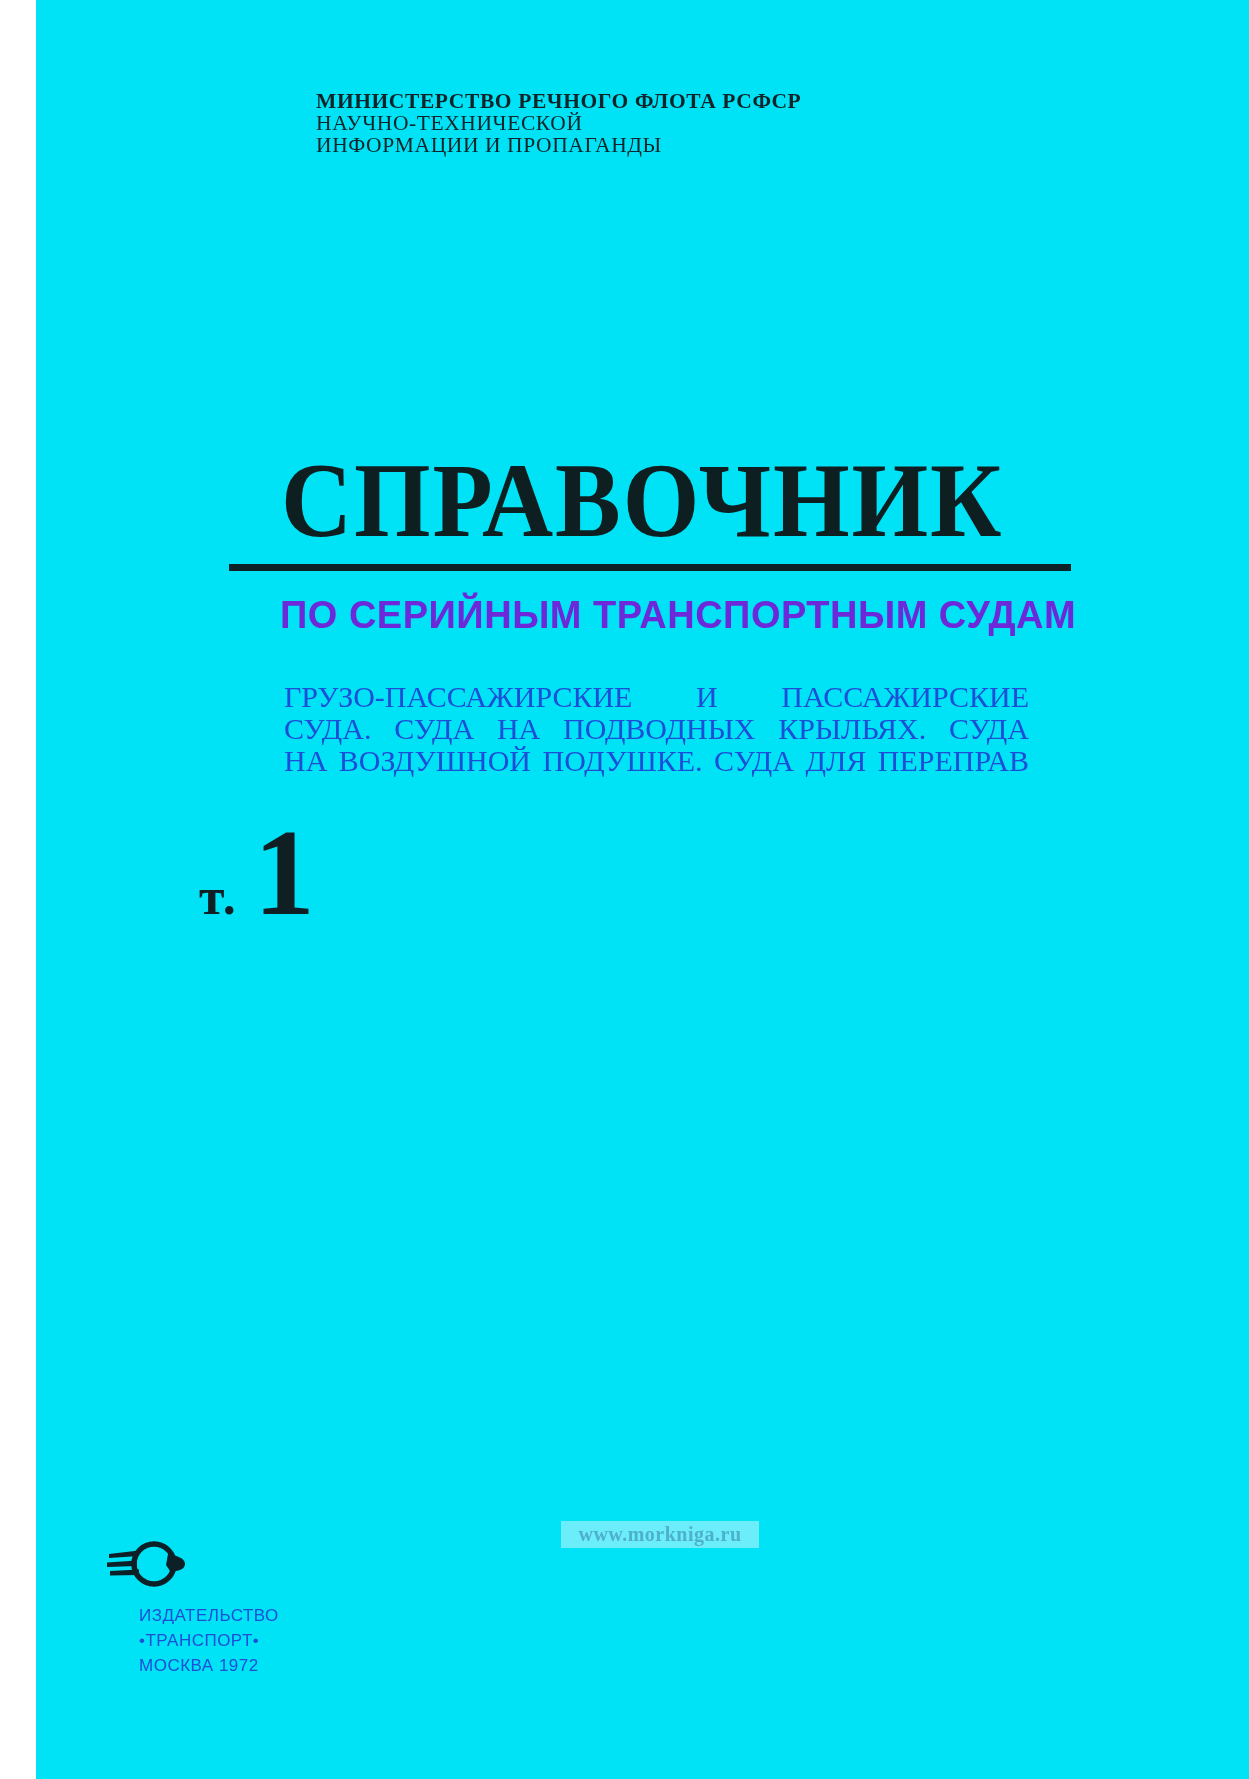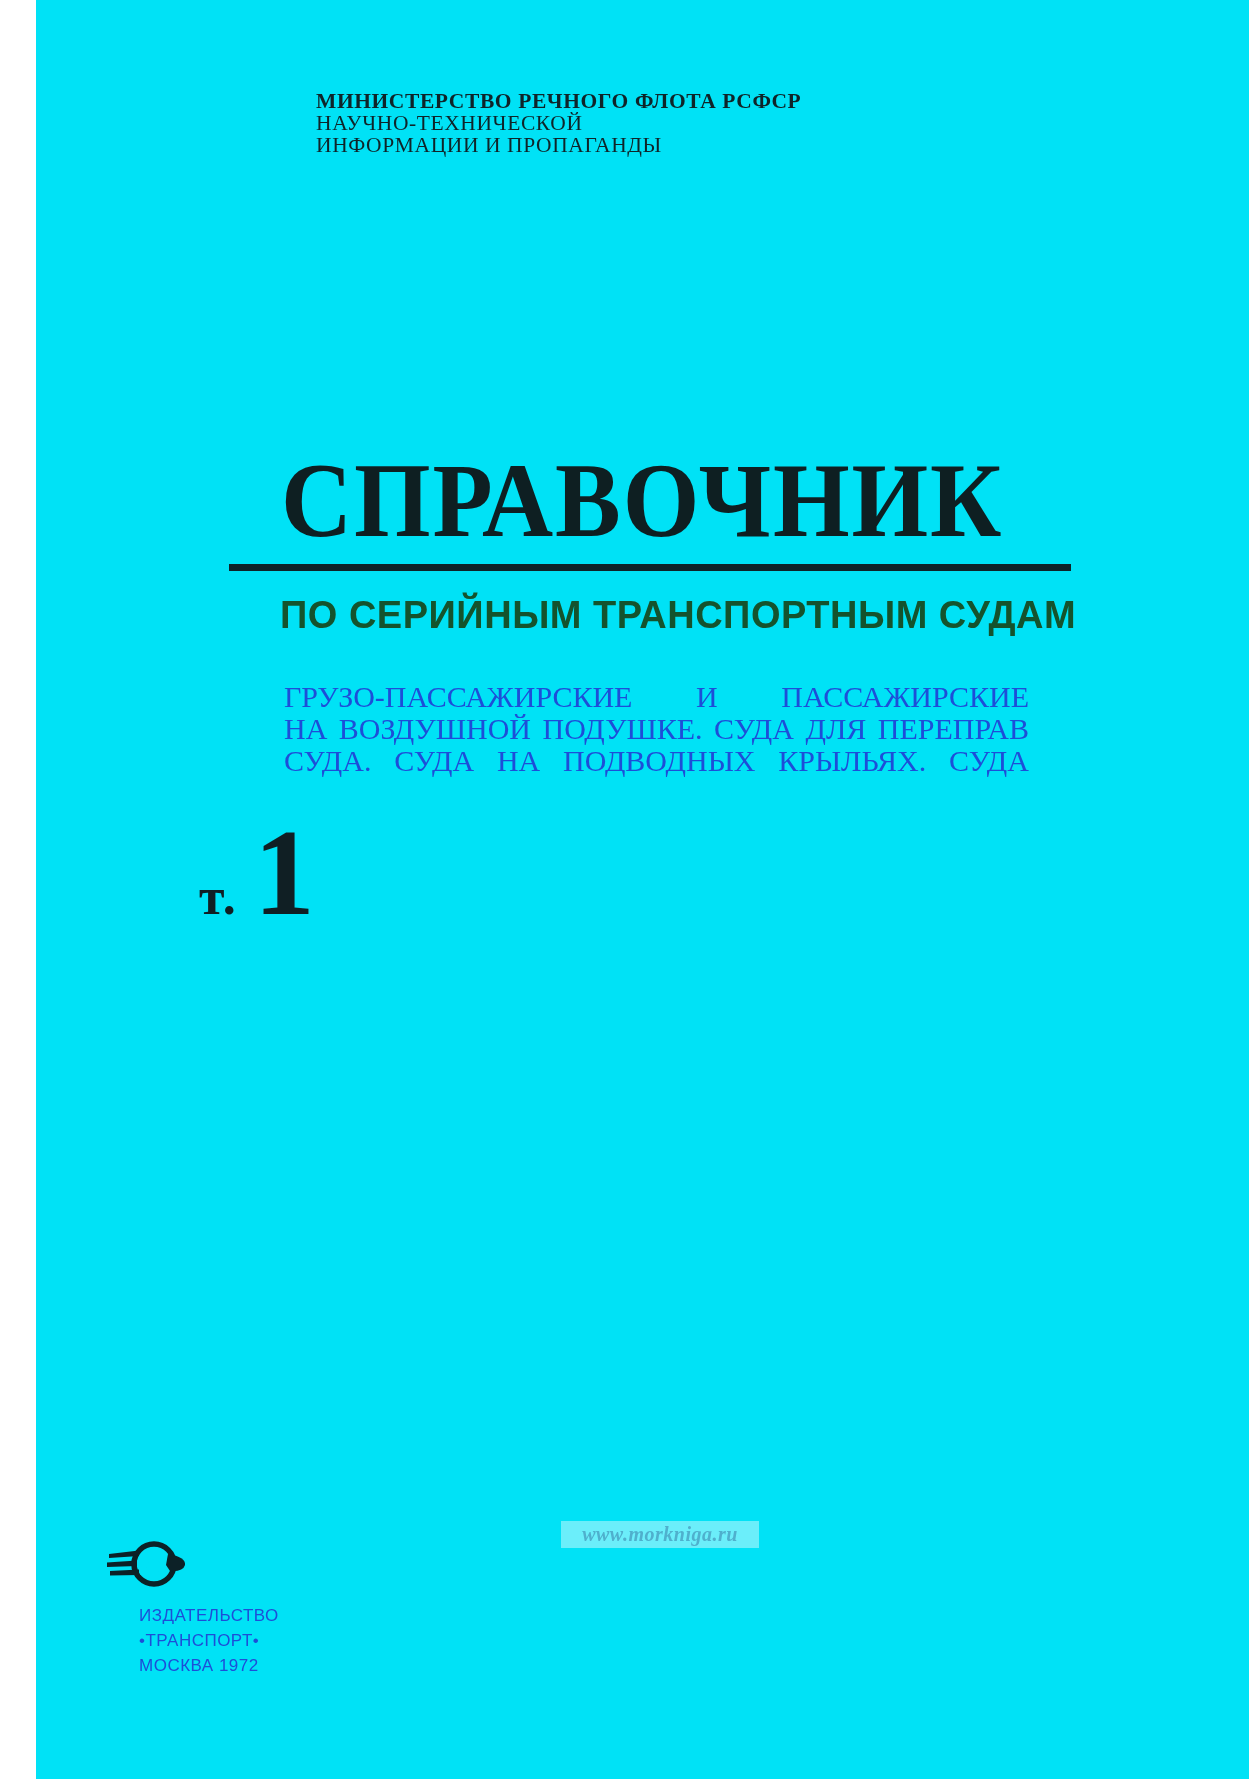--- a/index.html
+++ b/index.html
@@ -33,21 +33,21 @@
   }
   .title-rule {
     position: absolute; left: 193px; top: 564px;
     width: 842px; height: 7px;
     background: #0e2328;
   }
   .title-sub {
     position: absolute; left: 244px; top: 596px;
     font-family: "Liberation Sans", sans-serif;
     font-size: 38px; font-weight: 700; line-height: 1;
-    color: #14532d; letter-spacing: 0.5px; white-space: nowrap;
+    color: #6d28d9; letter-spacing: 0.5px; white-space: nowrap;
   }
 
   
   .desc {
     position: absolute; left: 248px; top: 681px; width: 745px;
     font-size: 30px; line-height: 32px;
     color: #1d4ed8;
   }
   .desc-line {
     text-align: justify;
@@ -62,21 +62,21 @@
     color: #101f24;
   }
   .vol-prefix { font-size: 52px; font-weight: 700; letter-spacing: 2px; }
   .vol-number { font-size: 122px; font-weight: 700; line-height: 1; margin-left: 16px; }
 
   
   .watermark {
     position: absolute; left: 525px; top: 1521px;
     width: 198px; height: 27px;
     background: rgba(255, 255, 255, 0.42);
-    display: flex; align-items: center; justify-content: center; font-style: italic;
+    display: flex; align-items: center; justify-content: center;
   }
   .watermark span {
     font-size: 20px; font-weight: 700; letter-spacing: 0.5px;
     color: #4fb0cd;
   }
 
   
   .logo {
     position: absolute; left: 70px; top: 1537px;
     width: 88px; height: 58px;
@@ -99,22 +99,22 @@
     <div>НАУЧНО-ТЕХНИЧЕСКОЙ</div>
     <div>ИНФОРМАЦИИ И ПРОПАГАНДЫ</div>
   </div>
 
   <div class="title-main">СПРАВОЧНИК</div>
   <div class="title-rule"></div>
   <div class="title-sub">ПО СЕРИЙНЫМ ТРАНСПОРТНЫМ СУДАМ</div>
 
   <div class="desc">
     <div class="desc-line">ГРУЗО-ПАССАЖИРСКИЕ И ПАССАЖИРСКИЕ</div>
+    <div class="desc-line">СУДА. СУДА НА ПОДВОДНЫХ КРЫЛЬЯХ. СУДА</div>
     <div class="desc-line">НА ВОЗДУШНОЙ ПОДУШКЕ. СУДА ДЛЯ ПЕРЕПРАВ</div>
-    <div class="desc-line">СУДА. СУДА НА ПОДВОДНЫХ КРЫЛЬЯХ. СУДА</div>
   </div>
 
   <div class="volume">
     <span class="vol-prefix">т.</span>
     <span class="vol-number">1</span>
   </div>
 
   <div class="watermark">
     <span>www.morkniga.ru</span>
   </div>

